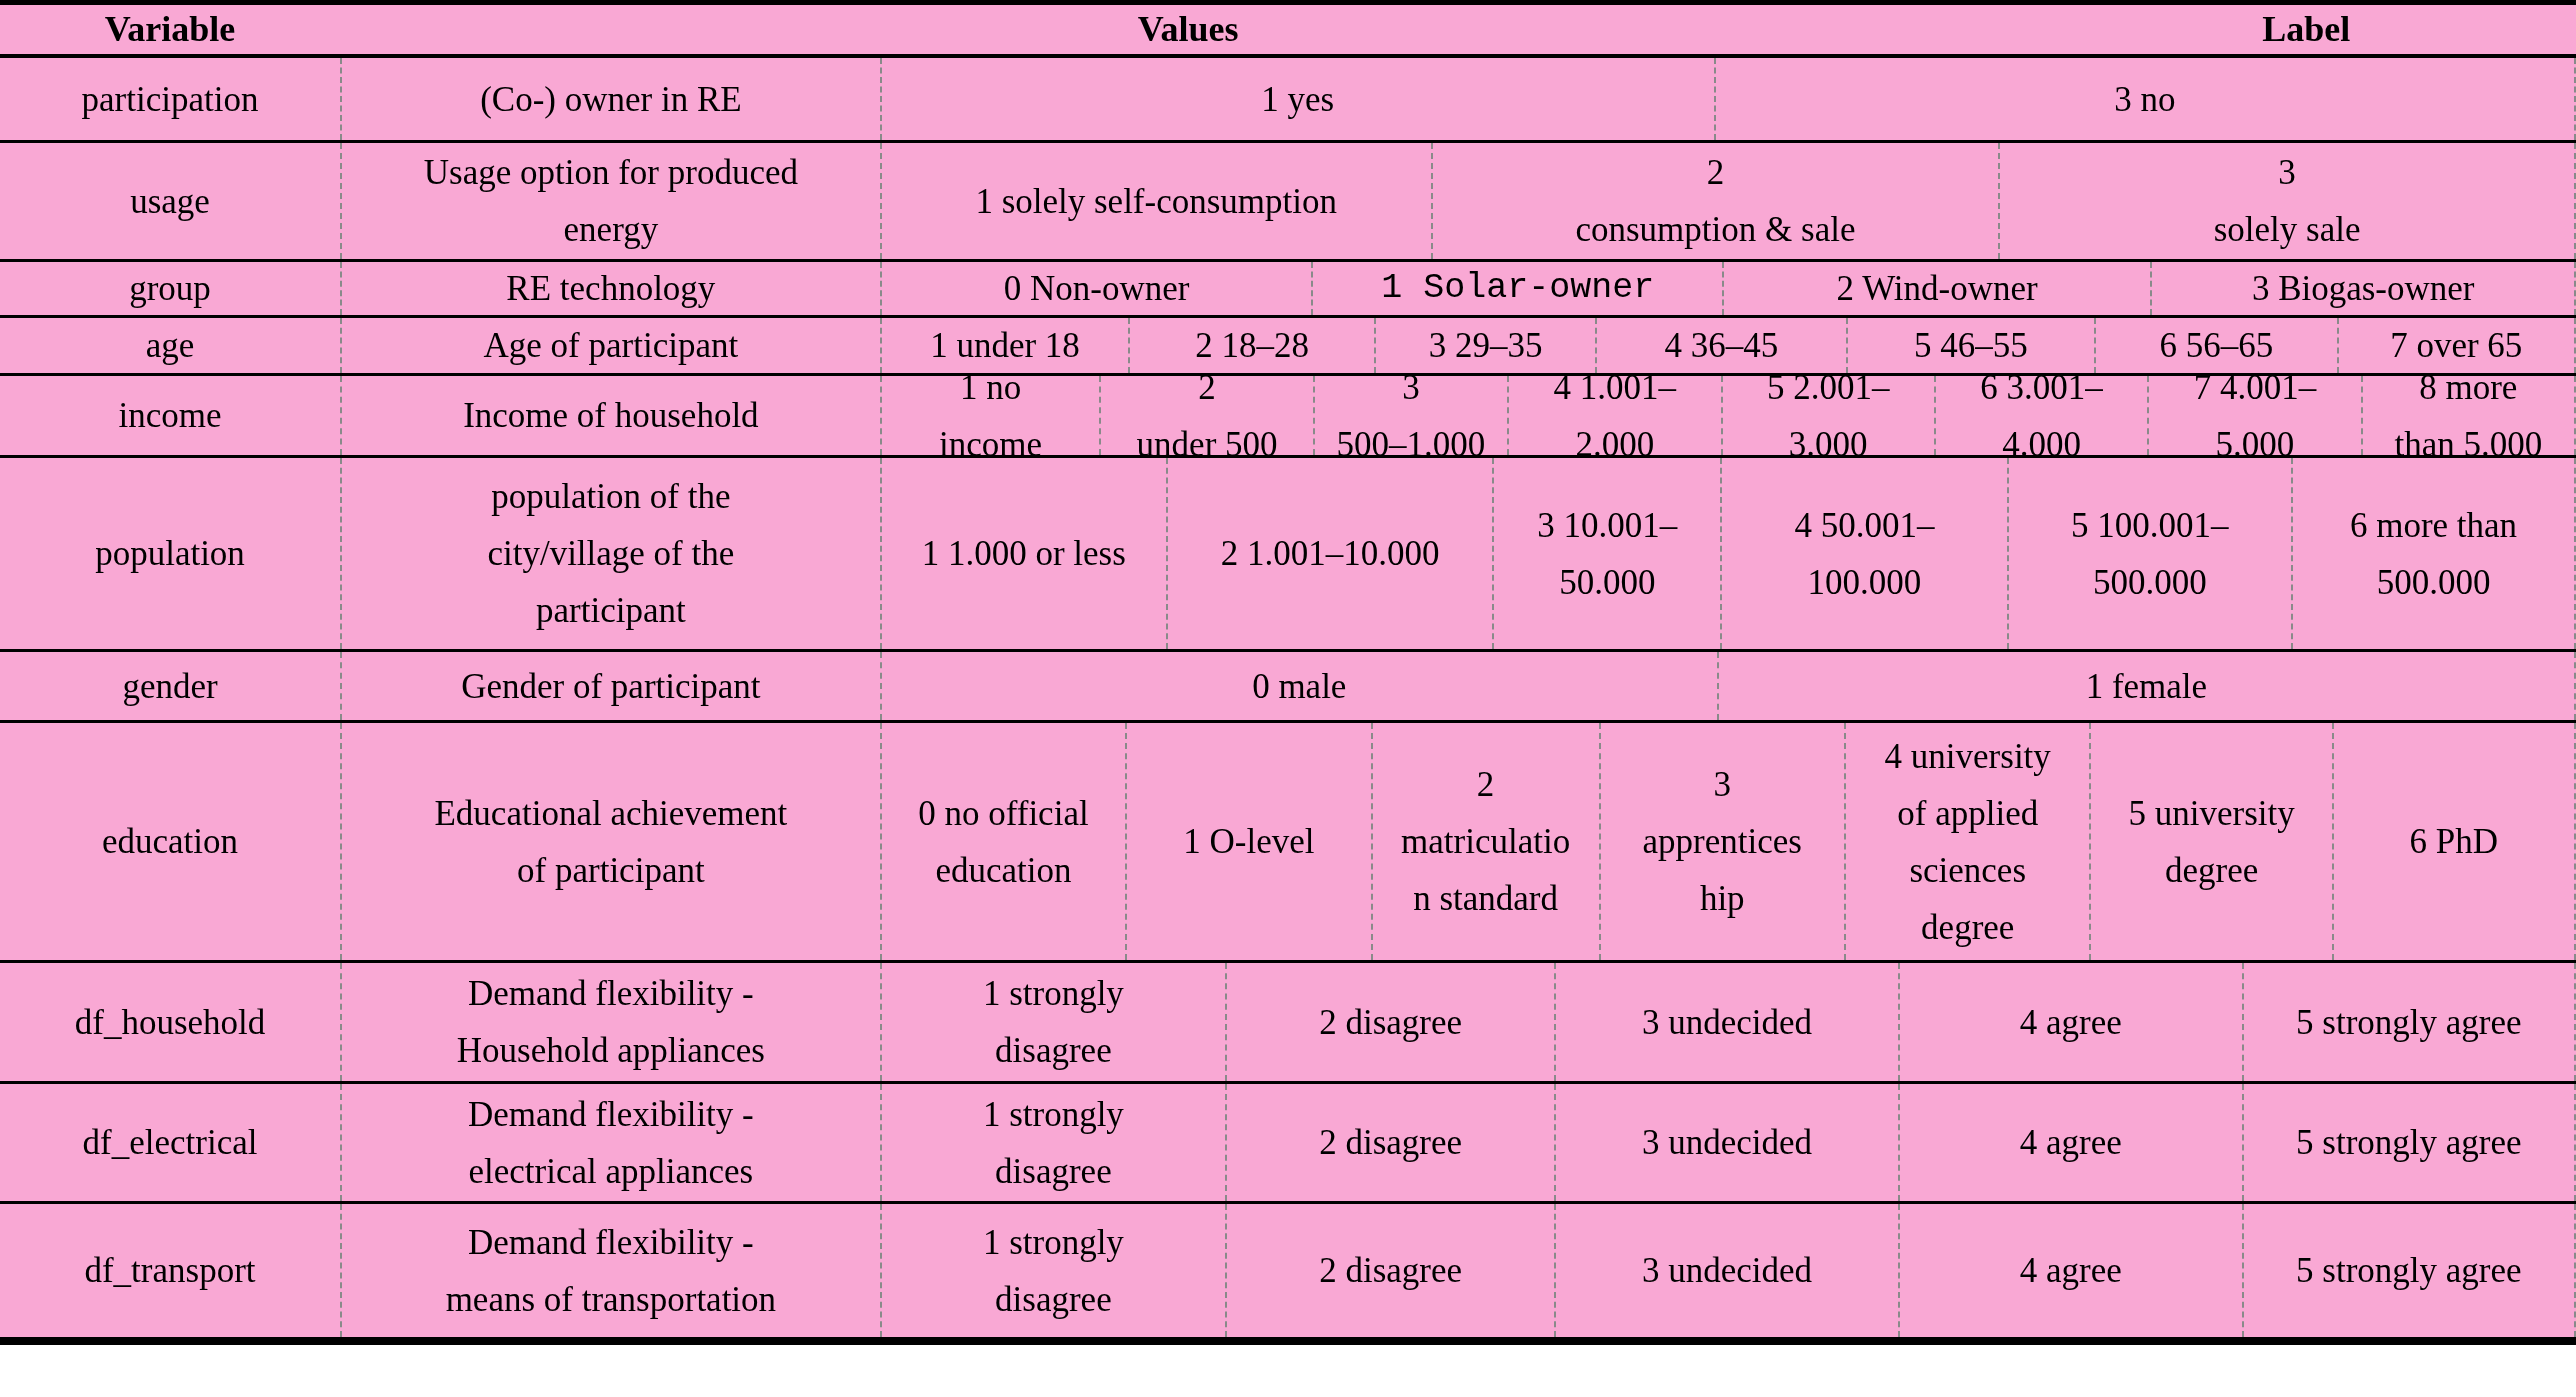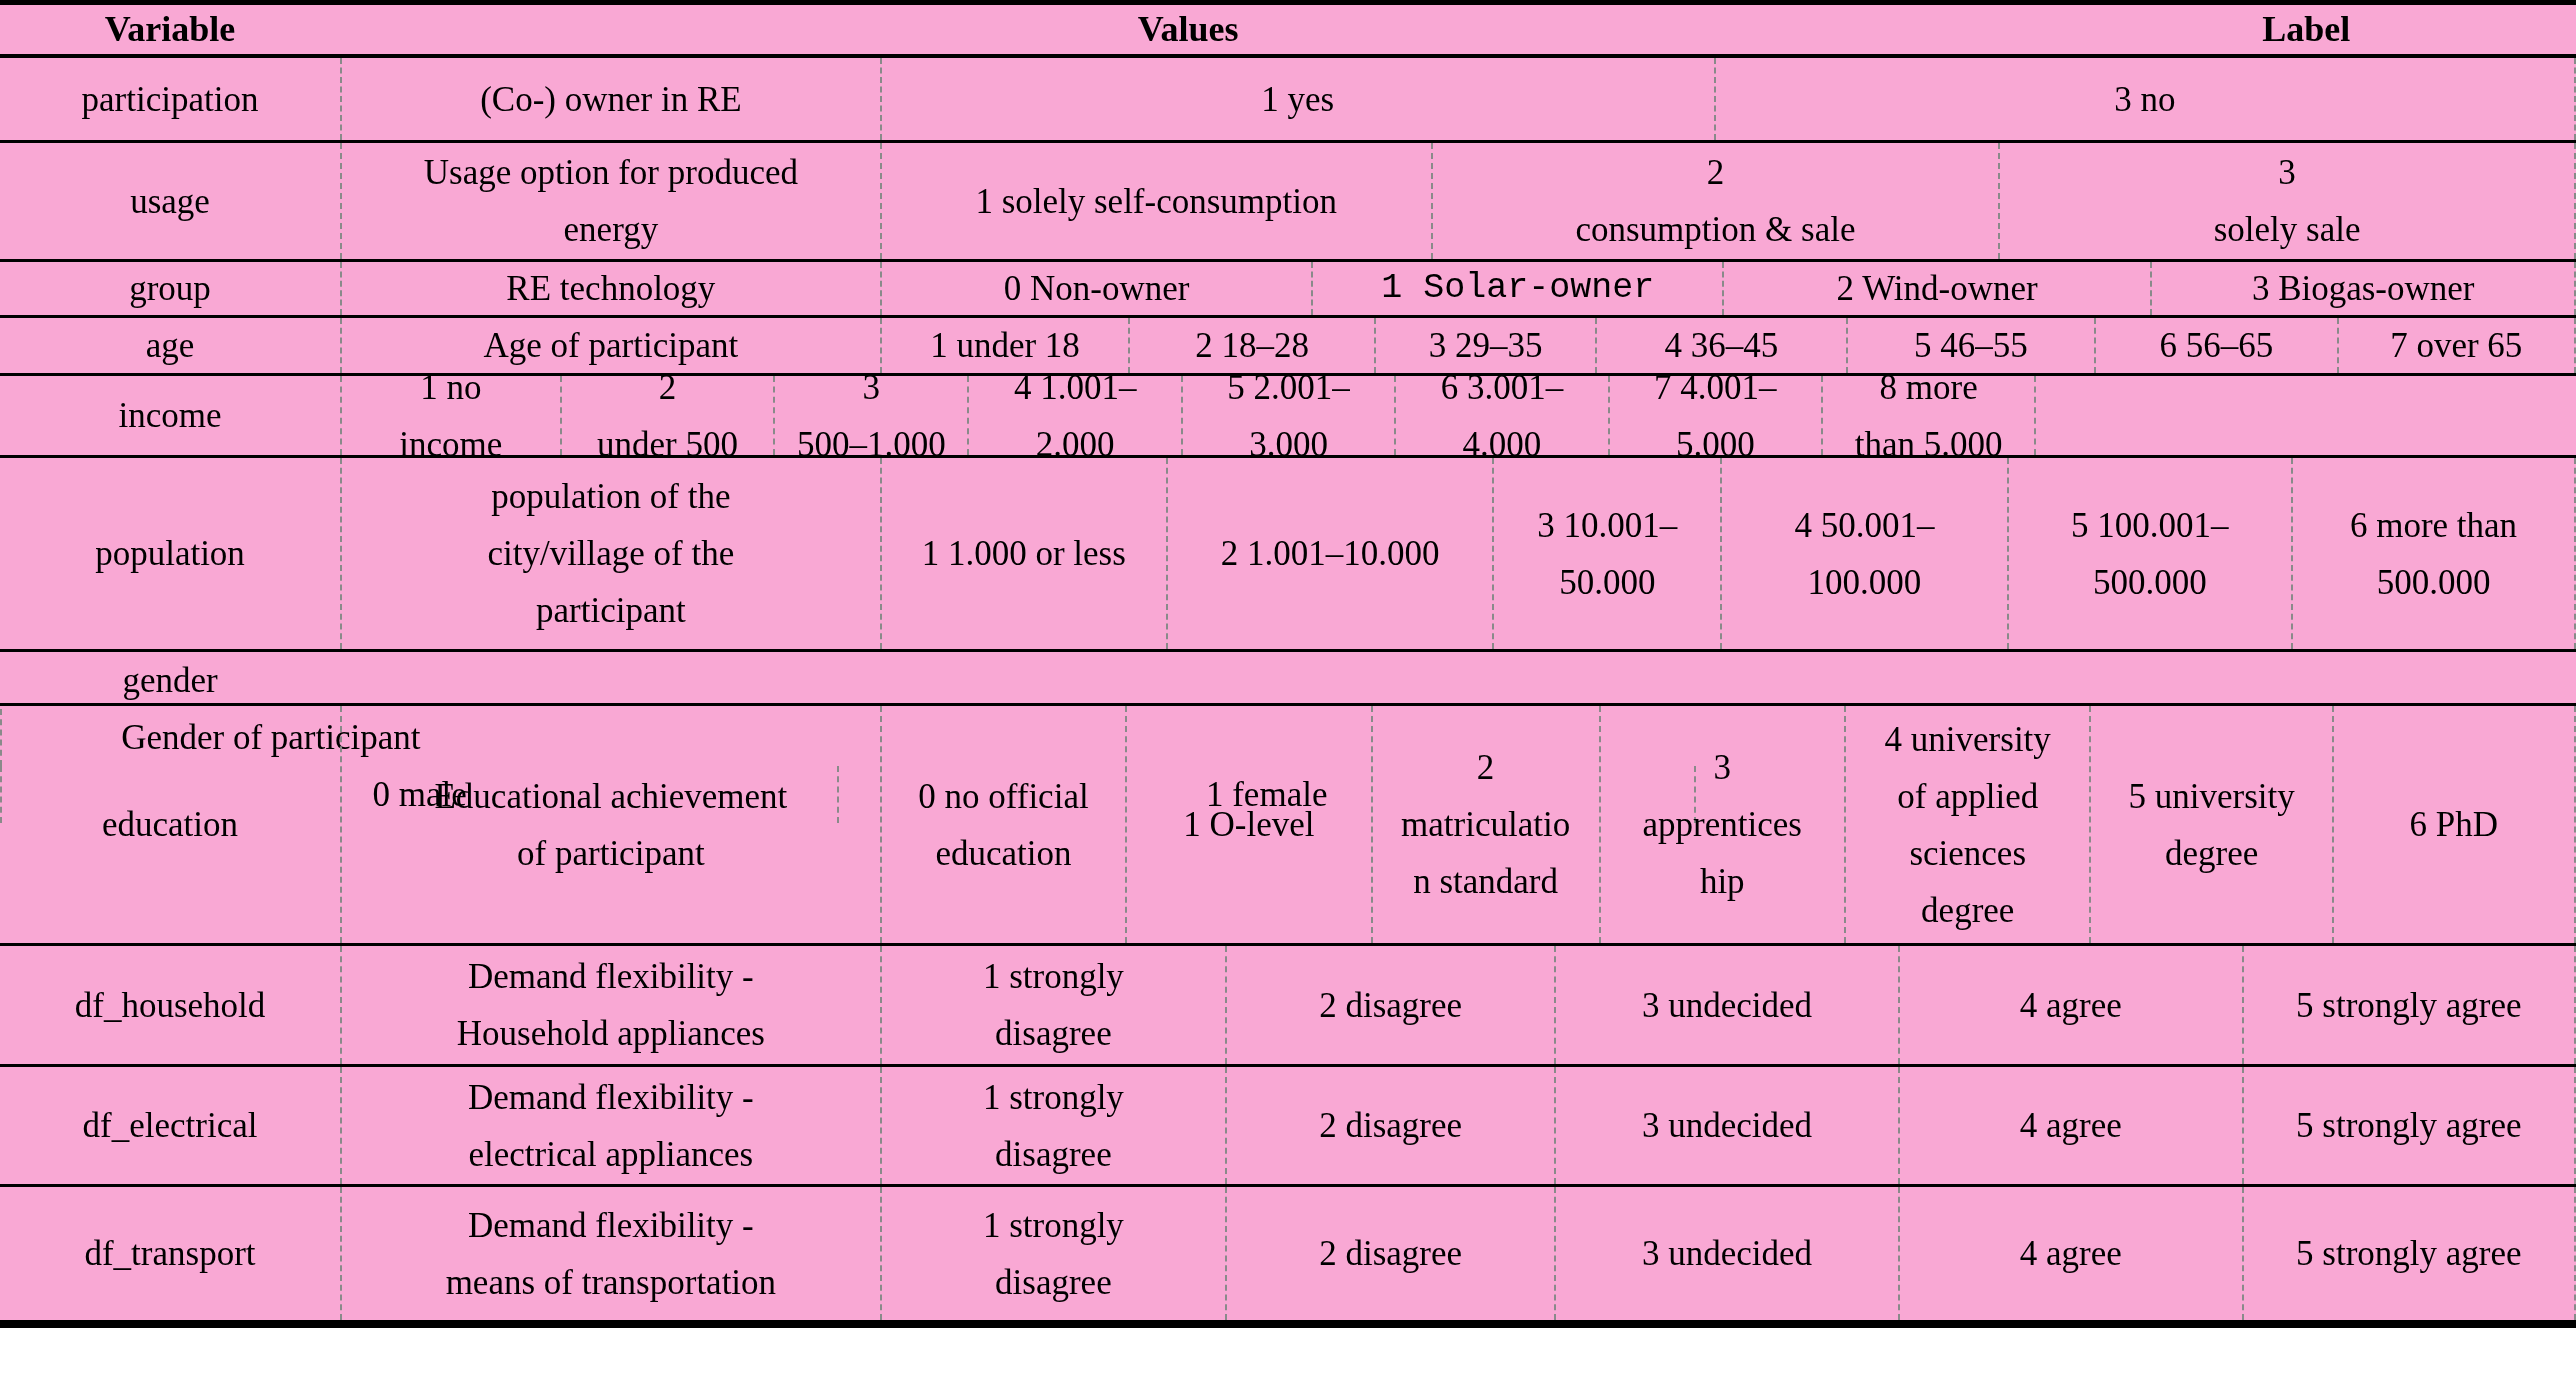--- a/index.html
+++ b/index.html
@@ -102,20 +102,21 @@
           <div class="cell vcell" style="flex-grow: 14.5;">2 18–28</div>
           <div class="cell vcell" style="flex-grow: 13;">3 29–35</div>
           <div class="cell vcell" style="flex-grow: 14.8;">4 36–45</div>
           <div class="cell vcell" style="flex-grow: 14.7;">5 46–55</div>
           <div class="cell vcell" style="flex-grow: 14.3; font-family: Liberation Serif, serif;">6 56–65</div>
           <div class="cell vcell last" style="flex-grow: 14;">7 over 65</div>
         </div>
       </div>
       <div class="row" style="height: 82px;">
         <div class="cell col-var">income</div>
+        <div class="cell col-label">Income of household</div>
         <div class="col-values">
           <div class="cell vcell" style="flex-grow: 13;">1 no
 income</div>
           <div class="cell vcell" style="flex-grow: 12.6;">2
 under 500</div>
           <div class="cell vcell" style="flex-grow: 11.4;">3
 500–1.000</div>
           <div class="cell vcell" style="flex-grow: 12.6;">4 1.001–
 2.000</div>
           <div class="cell vcell" style="flex-grow: 12.6;">5 2.001–
@@ -139,21 +140,21 @@
           <div class="cell vcell" style="flex-grow: 13.3;">3 10.001–
 50.000</div>
           <div class="cell vcell" style="flex-grow: 16.9;">4 50.001–
 100.000</div>
           <div class="cell vcell" style="flex-grow: 16.8;">5 100.001–
 500.000</div>
           <div class="cell vcell last" style="flex-grow: 16.7;">6 more than
 500.000</div>
         </div>
       </div>
-      <div class="row" style="height: 54px; flex-direction: column;">
+      <div class="row" style="height: 71px;">
         <div class="cell col-var">gender</div>
         <div class="cell col-label">Gender of participant</div>
         <div class="col-values">
           <div class="cell vcell" style="flex-grow: 49.4;">0 male</div>
           <div class="cell vcell last" style="flex-grow: 50.6;">1 female</div>
         </div>
       </div>
       <div class="row" style="height: 240px;">
         <div class="cell col-var">education</div>
         <div class="cell col-label">Educational achievement

